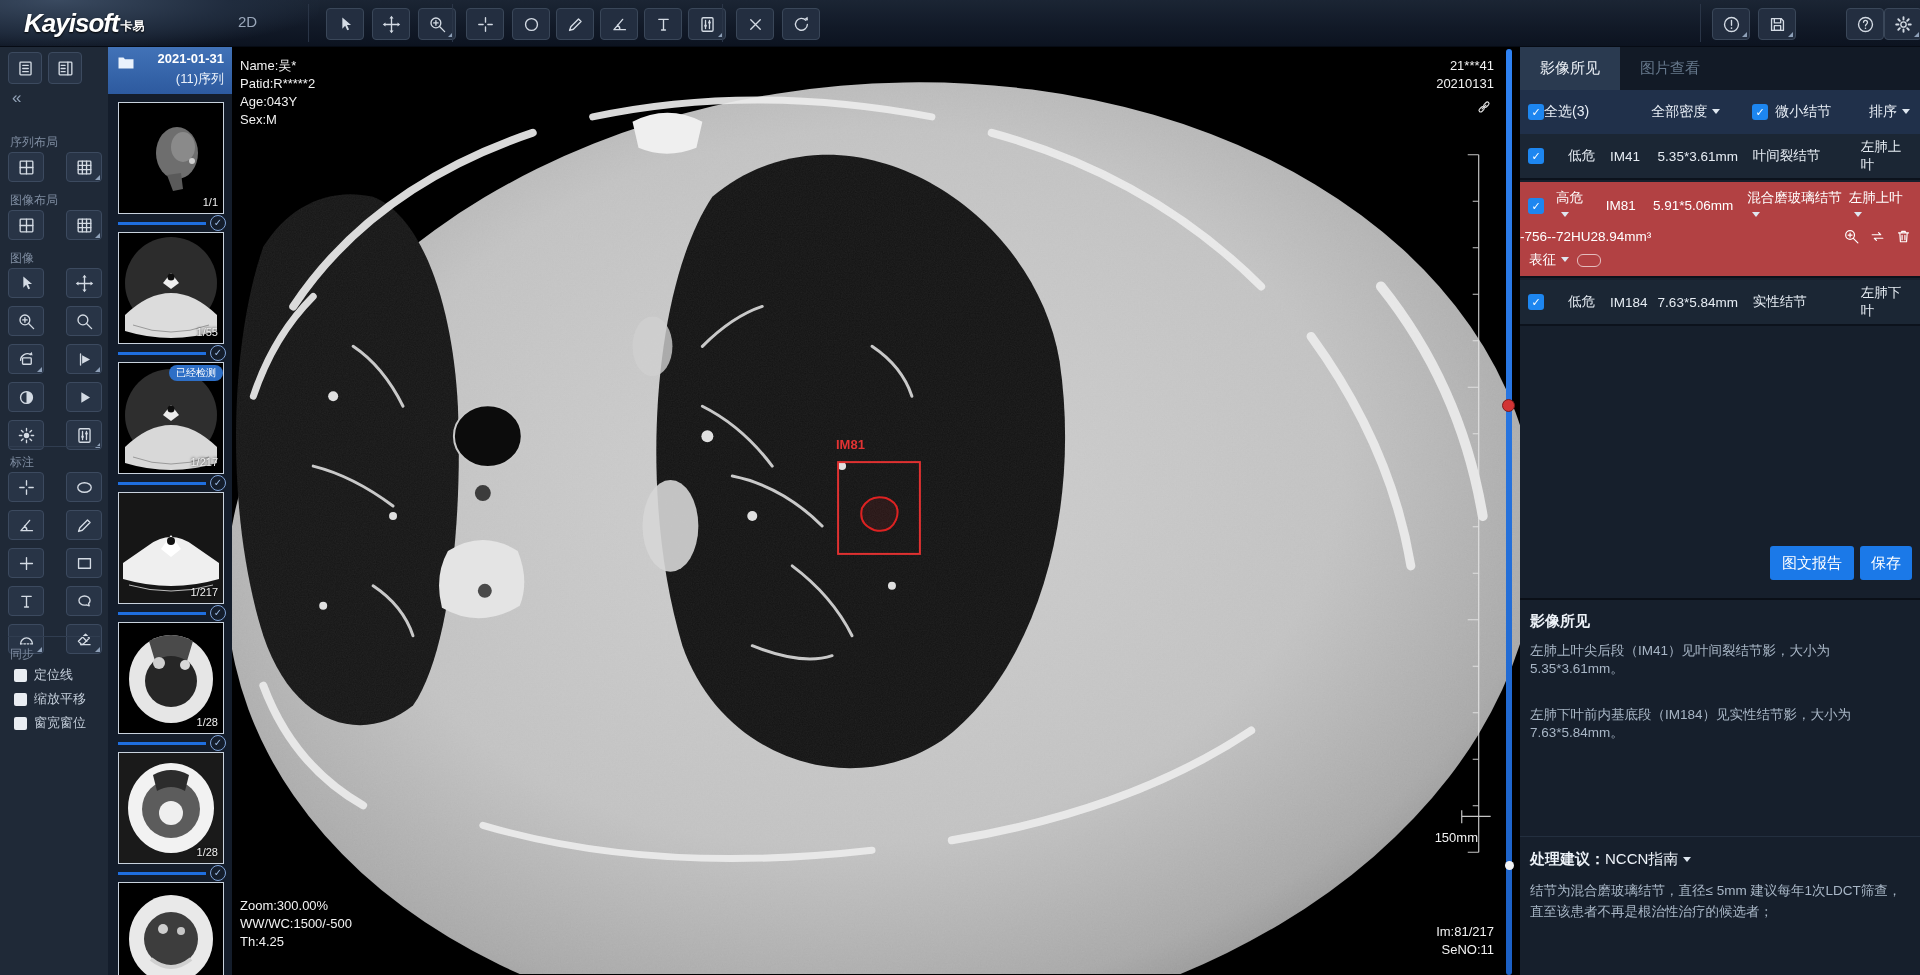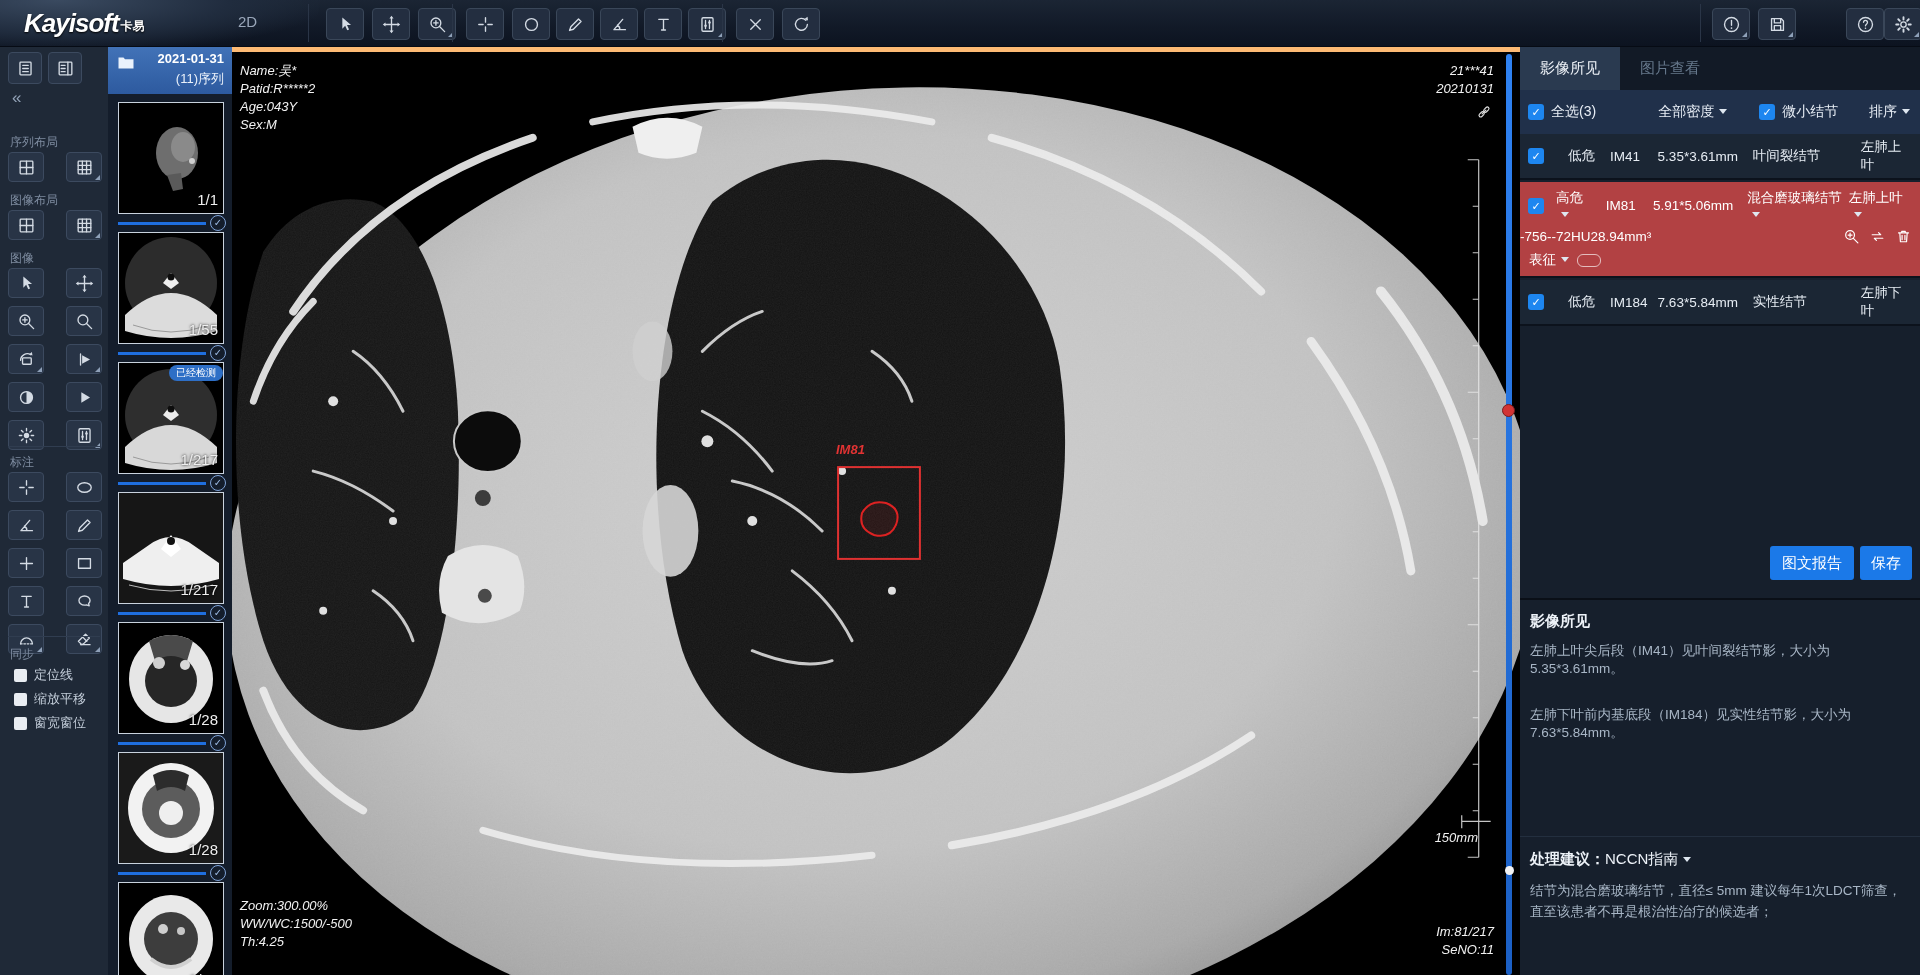--- a/index.html
+++ b/index.html
@@ -45,30 +45,30 @@
   
   .thumbs{position:absolute;left:108px;top:46px;width:124px;bottom:0;background:#141d2b;z-index:20;}
   .thead{position:absolute;left:0;top:0;width:124px;height:48px;
     background:linear-gradient(180deg,#4273b8 0%,#2d5a9f 100%);cursor:pointer;}
   .thead .ticon{position:absolute;left:8px;top:7px;}
   .thead .tdate{position:absolute;right:8px;top:5px;font-size:13px;color:#fff;font-weight:bold;}
   .thead .tcount{position:absolute;right:8px;top:24px;font-size:13px;color:#eaf1fa;}
   .thumb{position:absolute;left:10px;width:108px;height:128px;cursor:pointer;}
   .timg{position:absolute;left:0;top:0;width:104px;height:110px;border:1px solid #c9d2dd;background:#000;overflow:hidden;}
   .timg svg{display:block;}
-  .tlabel{position:absolute;right:8px;bottom:22px;font-size:15px;color:#efefef;text-shadow:0 0 3px #000;}
+  .tlabel{position:absolute;right:8px;bottom:22px;font-size:11px;color:#efefef;text-shadow:0 0 3px #000;}
   .tbadge{position:absolute;top:3px;right:3px;background:#2e6fc6;color:#fff;font-size:10px;
     padding:1px 7px;border-radius:9px;z-index:2;}
   .tbar{position:absolute;left:0;bottom:5px;width:88px;height:3px;background:#1f6fe0;}
   .tcheck{position:absolute;right:0;bottom:-1px;width:14px;height:14px;border:1.5px solid #7fa3d8;
     border-radius:50%;color:#9dbbe4;font-size:10px;line-height:14px;text-align:center;}
 
   
   .viewer{position:absolute;left:232px;top:46px;width:1288px;height:929px;background:#000;
-    border-top:6px solid #fdba74;box-sizing:border-box;z-index:10;font-style:italic;}
+    border-top:1px solid #fdba74;box-sizing:border-box;z-index:10;}
   .viewer svg.ct{position:absolute;left:0;top:0;}
   .ovl{position:absolute;font-size:13px;color:#f2f2f2;line-height:18px;text-shadow:0 0 3px rgba(0,0,0,.9);}
   .ovl.right{text-align:right;}
   .anno-label{position:absolute;left:604px;top:390px;color:#e23333;font-size:13px;font-weight:bold;text-shadow:none;}
   .vslider{position:absolute;right:8px;top:2px;bottom:0;width:6px;border-radius:3px;
     background:linear-gradient(180deg,#2f82f2,#1b5fc4);}
   .vdot-red{position:absolute;right:5px;top:352px;width:11px;height:11px;border-radius:50%;
     background:#d23434;border:1px solid #7a1d1d;}
   .vdot-white{position:absolute;right:6px;top:814px;width:9px;height:9px;border-radius:50%;background:#f2f2f2;}
 
@@ -628,21 +628,21 @@
 </div>
 
 <div class="rpanel">
   <div class="rtabs">
     <div class="rtab active">影像所见</div>
     <div class="rtab idle">图片查看</div>
   </div>
 
   <div class="rfilter">
     <span class="cb" style="margin-left:8px">✓</span>
-    <span style="margin-left:7px">全选(3)</span>
+    <span style="">全选(3)</span>
     <span style="margin-left:62px"><span>全部密度</span><span class="caret"></span></span>
     <span class="cb" style="margin-left:32px">✓</span>
     <span style="margin-left:7px">微小结节</span>
     <span style="margin-left:auto;margin-right:10px"><span>排序</span><span class="caret"></span></span>
   </div>
 
   <div class="nrow" style="top:88px;height:46px">
     <span class="cb">✓</span>
     <span class="ncol-risk">低危</span>
     <span class="ncol-id">IM41</span>

